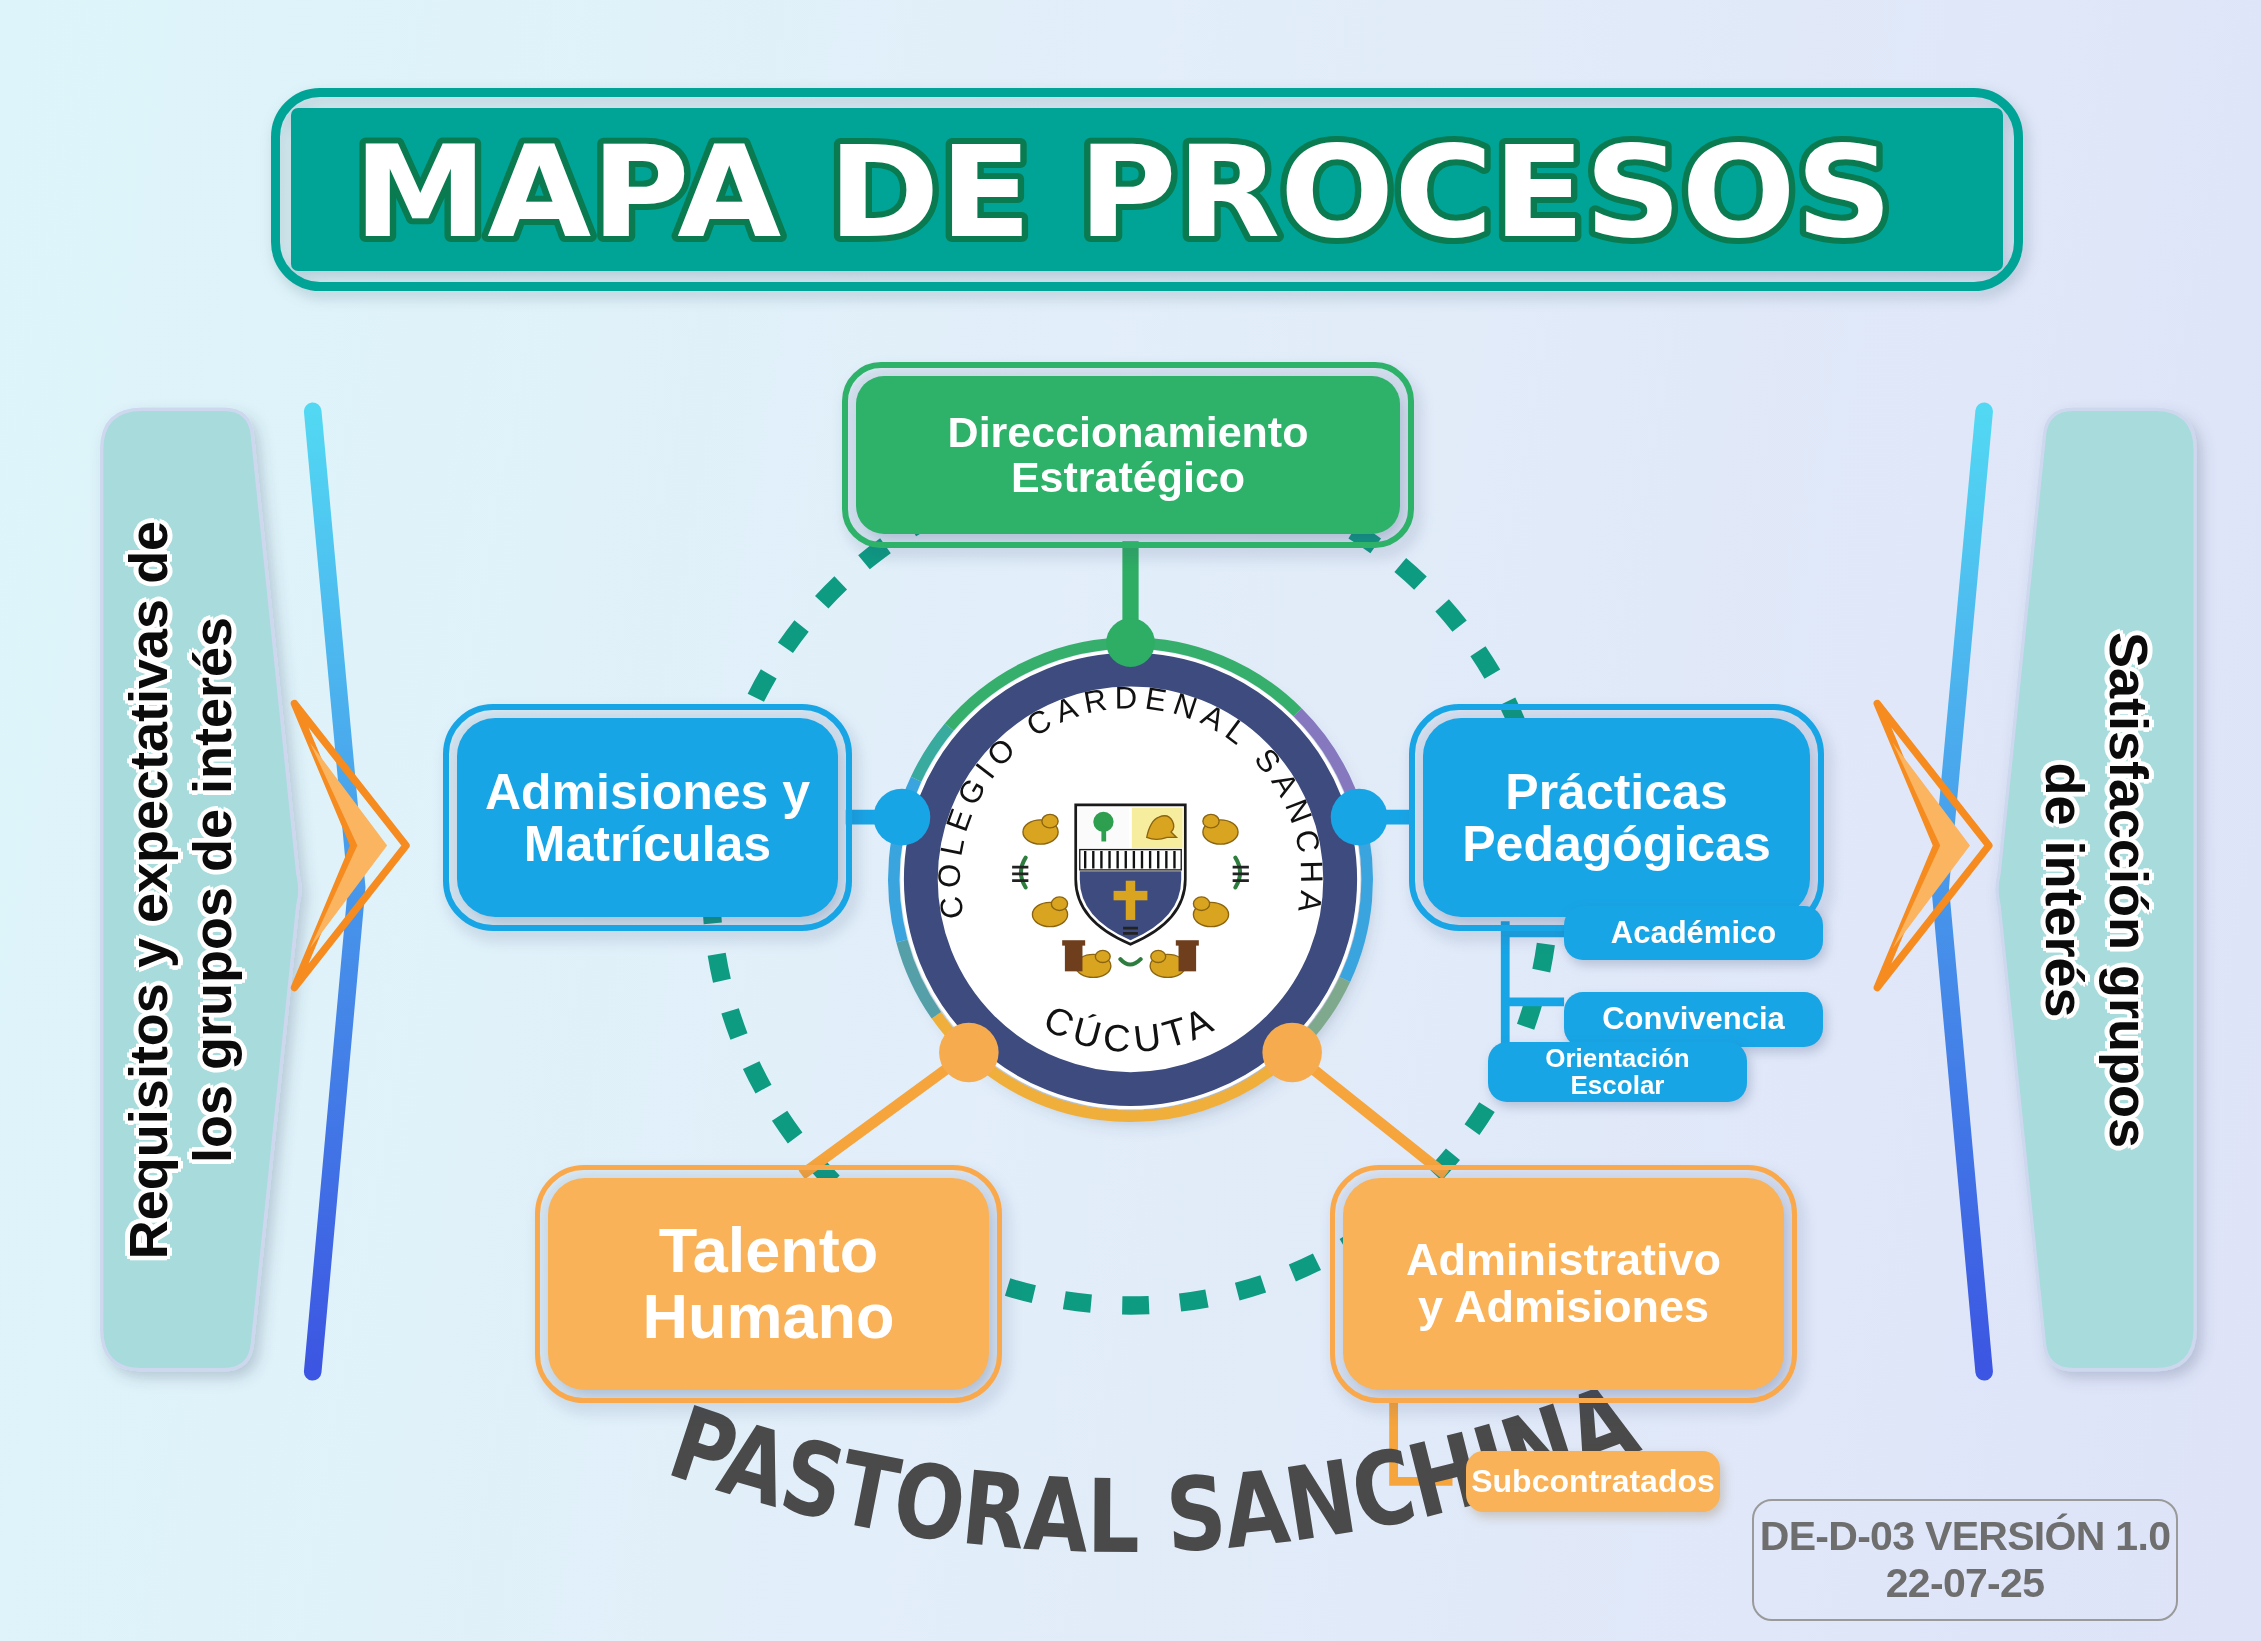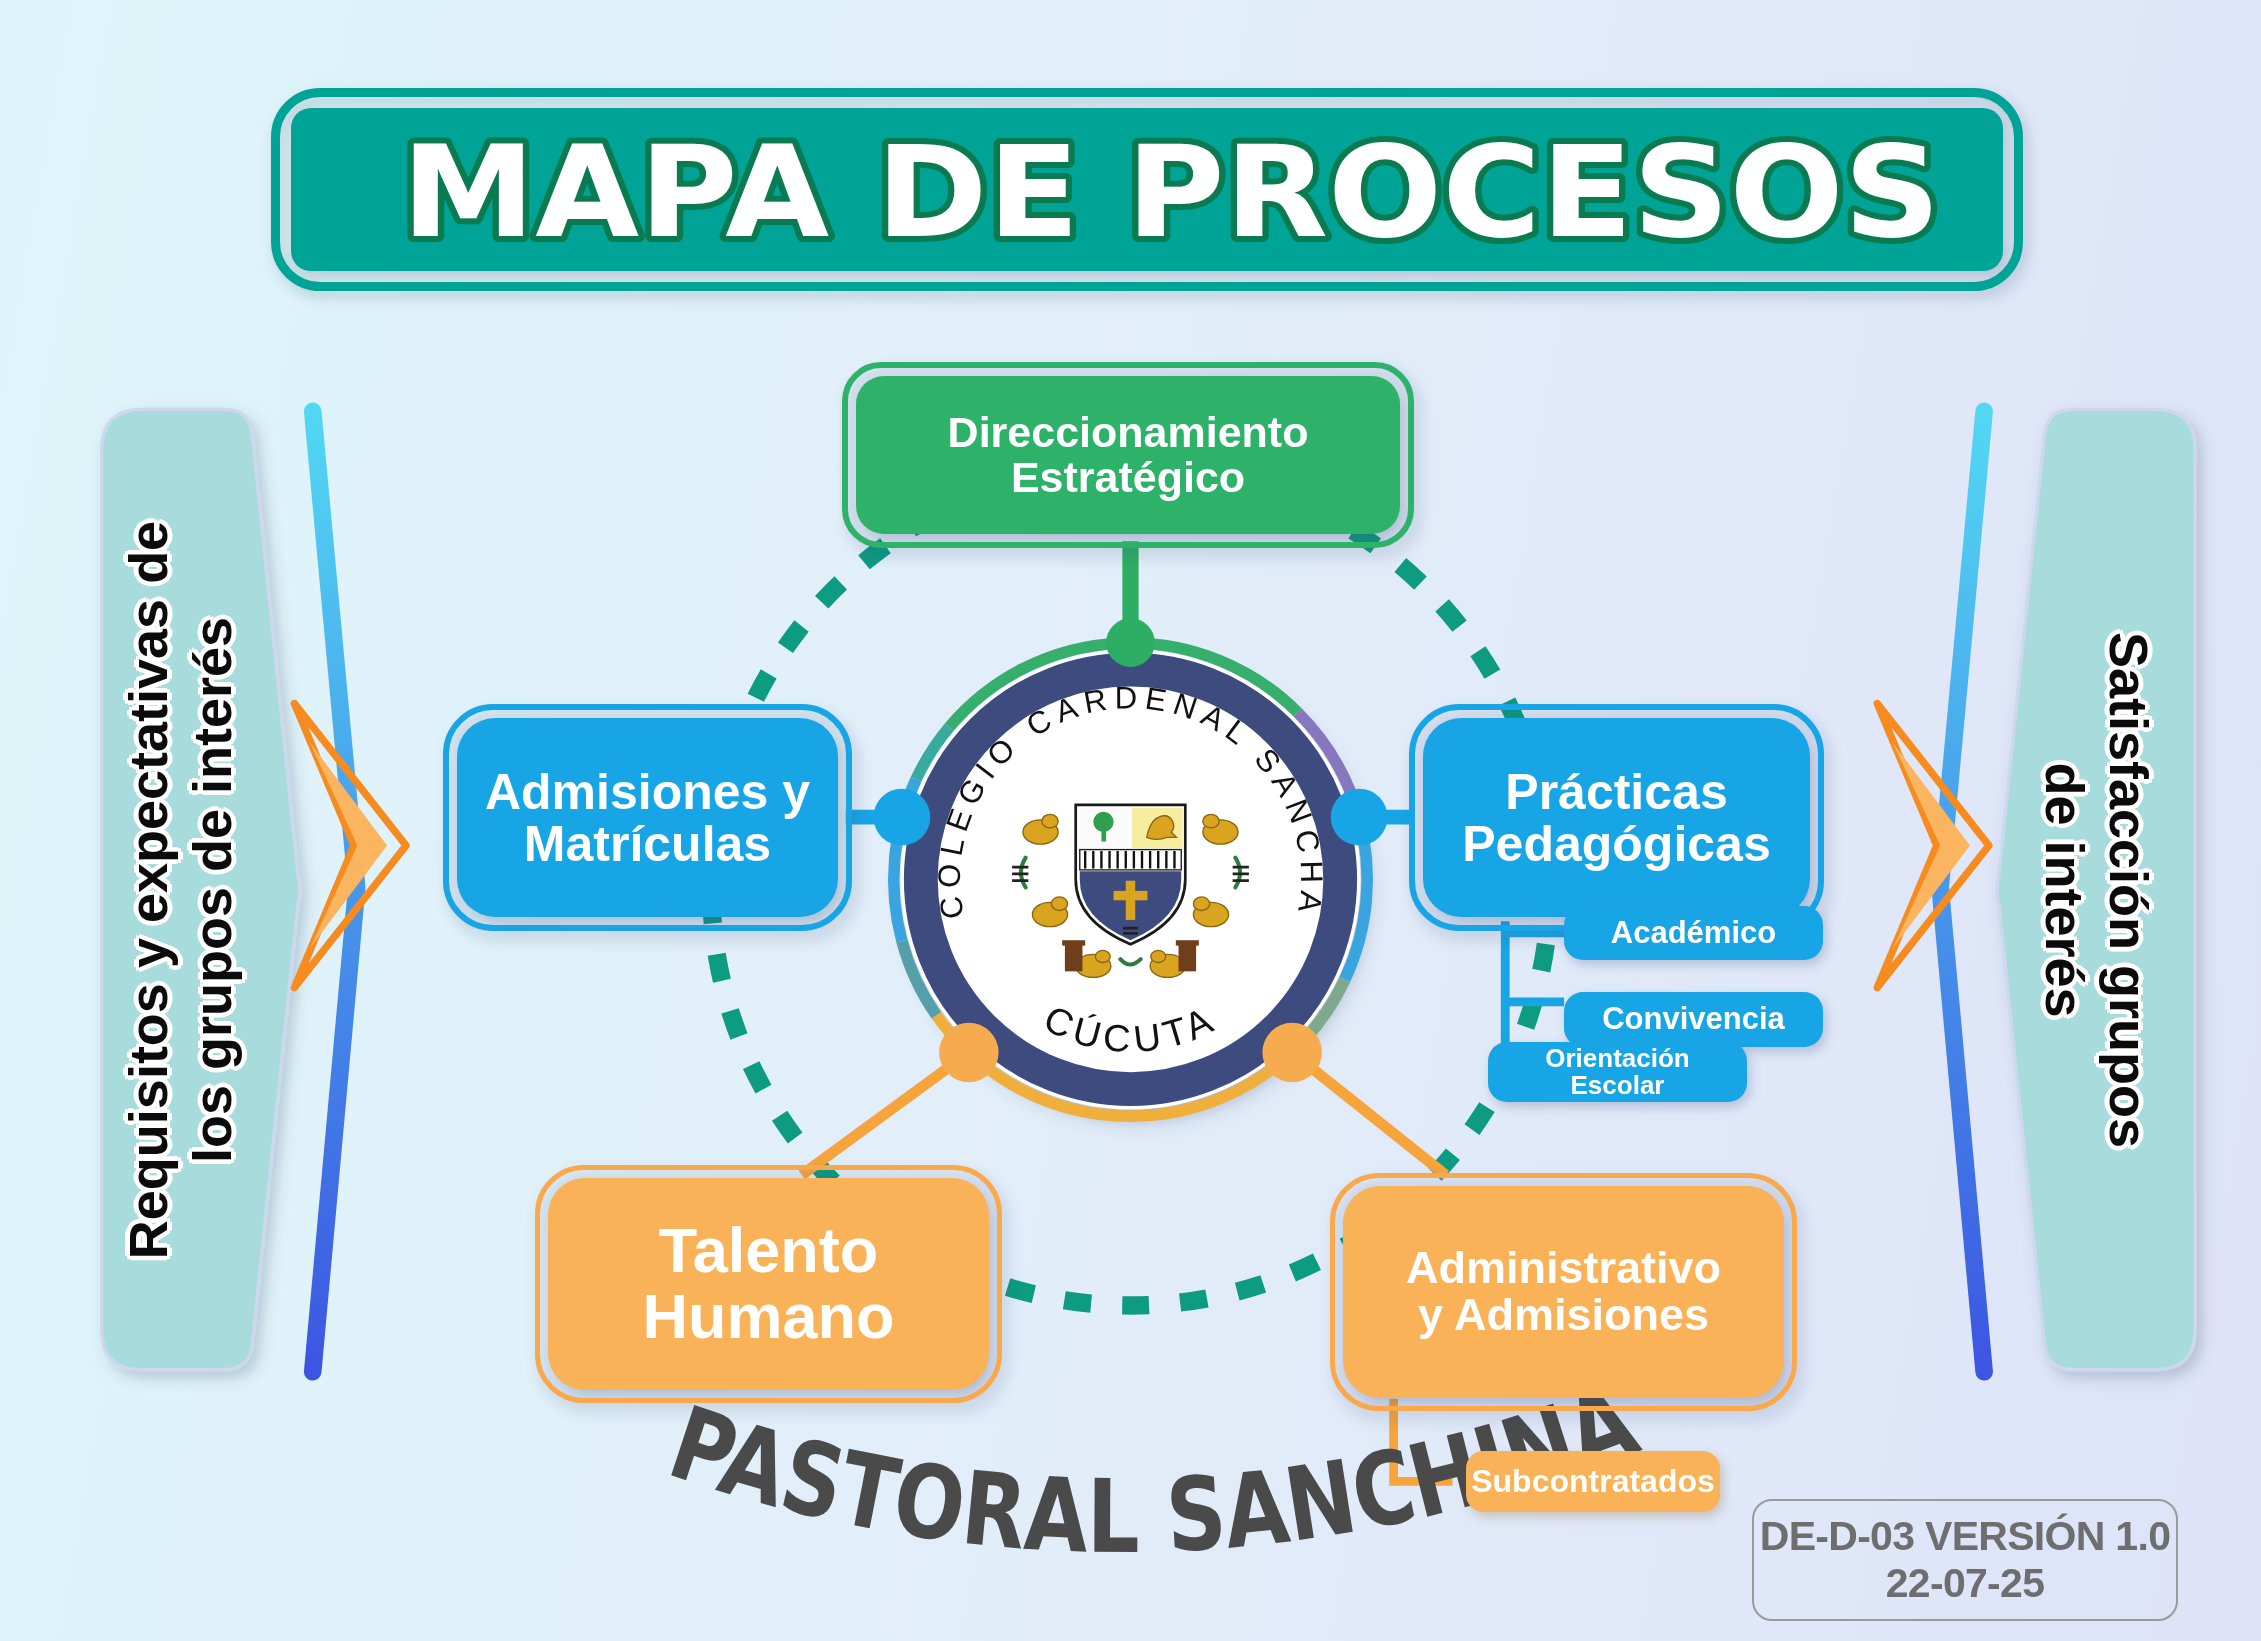--- a/index.html
+++ b/index.html
@@ -15,22 +15,22 @@
 
   
   .banner-outer{
     left:271px;top:88px;width:1752px;height:203px;
     border:9.5px solid #00a496;border-radius:49px;
     box-sizing:border-box;padding:10.8px;
     filter:drop-shadow(4px 6.8px 6.8px rgba(40,80,100,.25));
   }
   .banner-inner{
     width:100%;height:100%;
-    background:#00a496;border-radius:20px;
-    display:flex;align-items:center;justify-content:flex-end;
+    background:#00a496;border-radius:7px;
+    display:flex;align-items:center;justify-content:flex-start;
   }
   .banner-inner svg{position:static;}
 
   
   .node{box-sizing:border-box;padding:8px;
         filter:drop-shadow(5.4px 8px 6.8px rgba(50,70,120,.28));}
   .node .fill{width:100%;height:100%;display:flex;flex-direction:column;
         align-items:center;justify-content:center;color:#fff;font-weight:bold;
         text-align:center;line-height:1.04;}
   .green-node{border:6px solid #2eb26a;border-radius:39px;}
@@ -246,21 +246,21 @@
     <span>Orientación Escolar</span>
   </div>
 
   <div class="abs node orange-node" style="left:535px;top:1165px;width:467px;height:238px;">
     <div class="fill">
       <div>Talento</div>
       <div>Humano</div>
     </div>
   </div>
 
-  <div class="abs node orange-node" style="left:1330px;top:1165px;width:467px;height:238px;margin-top:8px;">
+  <div class="abs node orange-node" style="left:1330px;top:1165px;width:467px;height:238px;">
     <div class="fill" style="font-size:45px;">
       <div>Administrativo</div>
       <div>y Admisiones</div>
     </div>
   </div>
 
   <div class="abs subnode-orange" style="left:1453px;top:1451px;width:254px;height:61px;font-size:32px;">
     <span>Subcontratados</span>
   </div>
 

